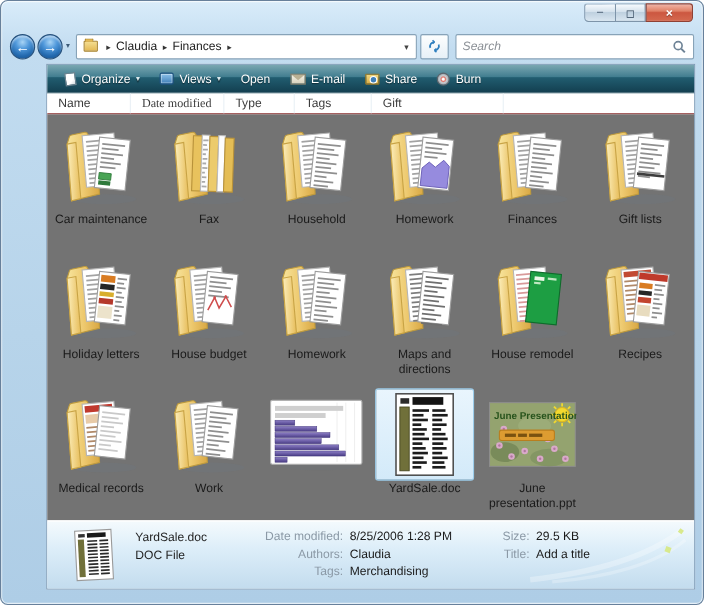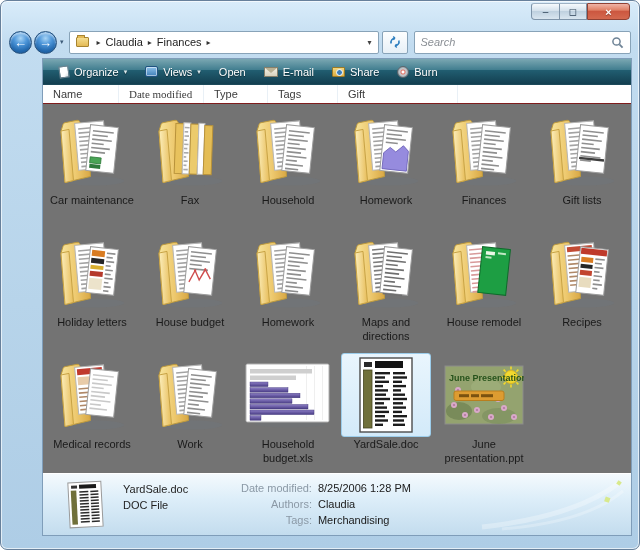--- a/index.html
+++ b/index.html
@@ -707,21 +707,20 @@
               <rect x="6" y="13.5" width="46" height="4.5" fill="#cfcfcf"></rect>
               <rect x="6" y="20.0" width="18" height="4.6" fill="url(#pbar)" stroke="#3e3377" stroke-width="0.4"></rect>
               <rect x="6" y="25.6" width="38" height="4.6" fill="url(#pbar)" stroke="#3e3377" stroke-width="0.4"></rect>
               <rect x="6" y="31.2" width="50" height="4.6" fill="url(#pbar)" stroke="#3e3377" stroke-width="0.4"></rect>
               <rect x="6" y="36.8" width="42" height="4.6" fill="url(#pbar)" stroke="#3e3377" stroke-width="0.4"></rect>
               <rect x="6" y="42.4" width="58" height="4.6" fill="url(#pbar)" stroke="#3e3377" stroke-width="0.4"></rect>
               <rect x="6" y="48.0" width="64" height="4.6" fill="url(#pbar)" stroke="#3e3377" stroke-width="0.4"></rect>
               <rect x="6" y="53.6" width="11" height="4.6" fill="url(#pbar)" stroke="#3e3377" stroke-width="0.4"></rect>
             </svg>
           </div>
-          <div class="item-label">Household budget.xls</div>
         </div>
         <div class="cell selected">
           <div class="icon-box">
             <svg width="60" height="78" viewBox="0 0 60 78">
               <rect x="4" y="2" width="52" height="74" fill="#fff" stroke="#4c4c4c" stroke-width="1.4"></rect>
               <rect x="8" y="6" width="8" height="5" fill="#2b2b2b"></rect>
               <rect x="19" y="5" width="28" height="7" fill="#141414"></rect>
               <rect x="7.5" y="14" width="8.5" height="58" fill="#70703a" stroke="#45451f" stroke-width="0.8"></rect>
               <rect x="19" y="16.0" width="15" height="2.4" fill="#1c1c1c"></rect>
               <rect x="37" y="16.0" width="12" height="2.4" fill="#1c1c1c"></rect>
@@ -833,20 +832,26 @@
         <div>DOC File</div>
       </div>
       <div class="dfields" id="dleft">
           <span class="dlabel">Date modified:</span>
           <span class="dvalue">8/25/2006 1:28 PM</span>
           <span class="dlabel">Authors:</span>
           <span class="dvalue">Claudia</span>
           <span class="dlabel">Tags:</span>
           <span class="dvalue">Merchandising</span>
         </div>
+      <div class="dfields dfields2" id="dright">
+          <span class="dlabel">Size:</span>
+          <span class="dvalue">29.5 KB</span>
+          <span class="dlabel">Title:</span>
+          <span class="dvalue">Add a title</span>
+        </div>
       <svg class="swoosh" width="150" height="56" viewBox="0 0 150 56">
         <path d="M5,50 C60,44 110,30 142,6" fill="none" stroke="#ffffff" stroke-width="5" opacity="0.30"></path>
         <path d="M25,52 C75,48 120,36 146,14" fill="none" stroke="#ffffff" stroke-width="3" opacity="0.25"></path>
         <rect x="128" y="20" width="5" height="5" fill="#d6e87f" opacity="0.9" transform="rotate(20 130 22)"></rect>
         <rect x="140" y="4" width="4" height="4" fill="#d6e87f" opacity="0.9" transform="rotate(35 142 6)"></rect>
       </svg>
     </div>
   </div>
 </div>
 

